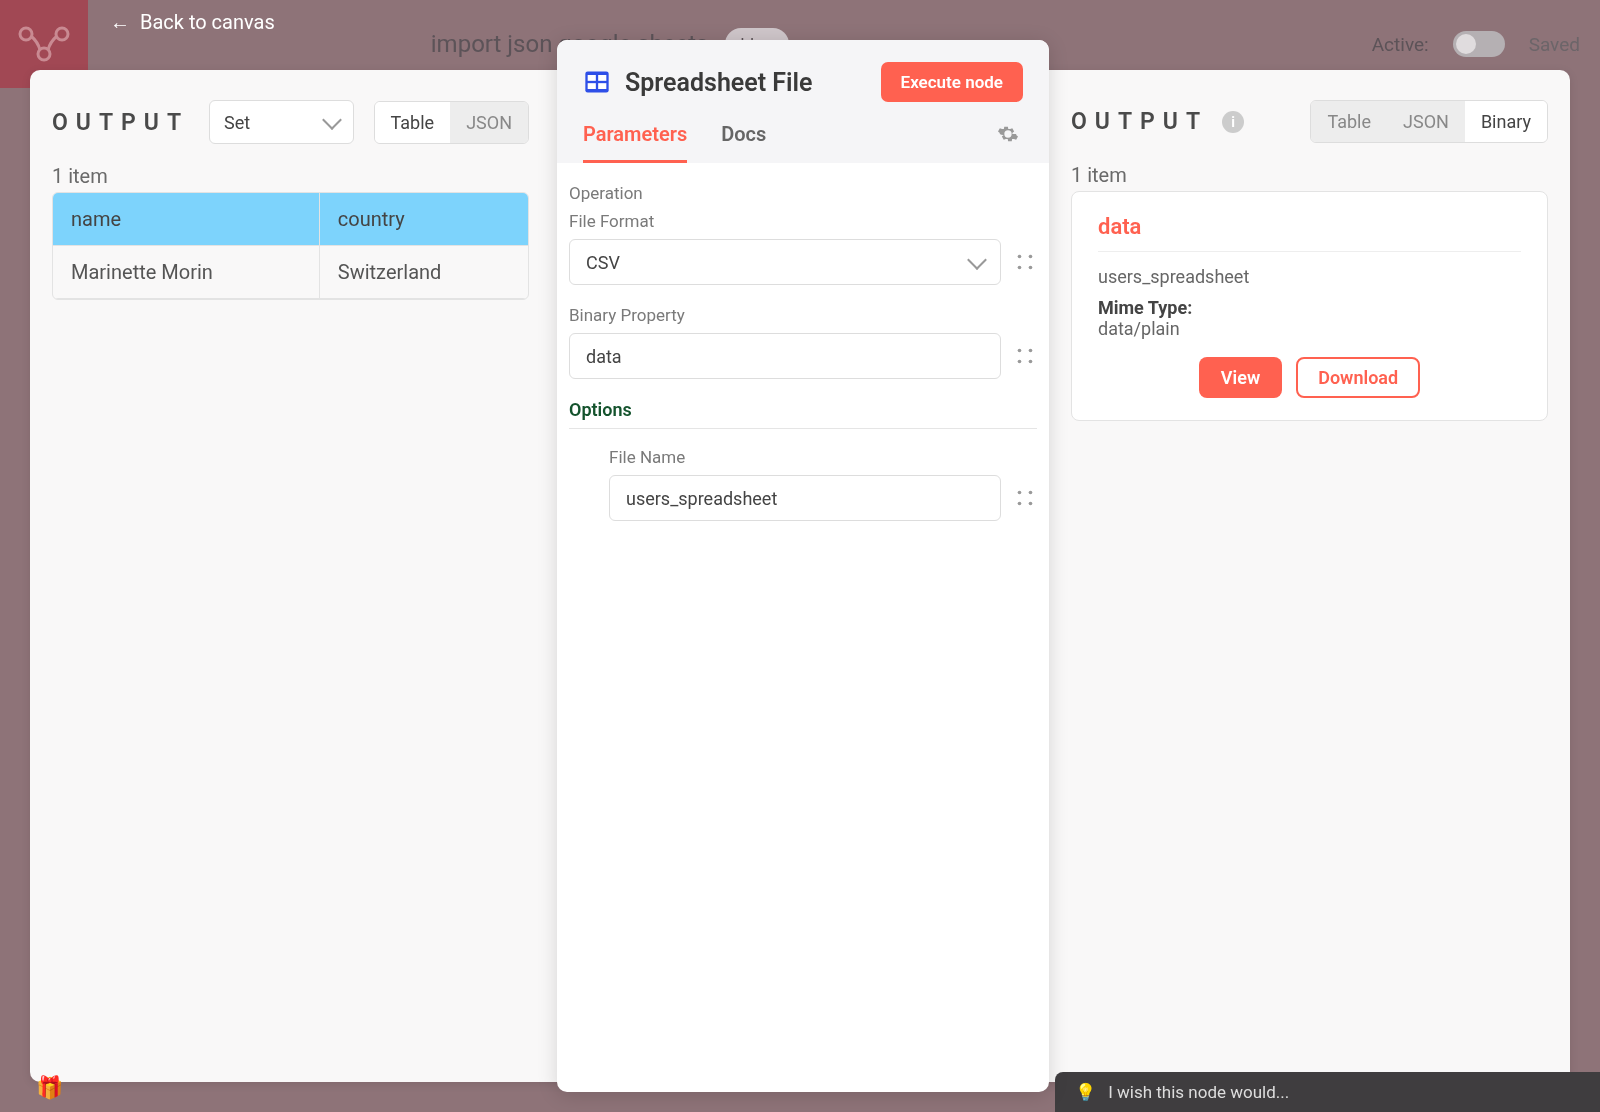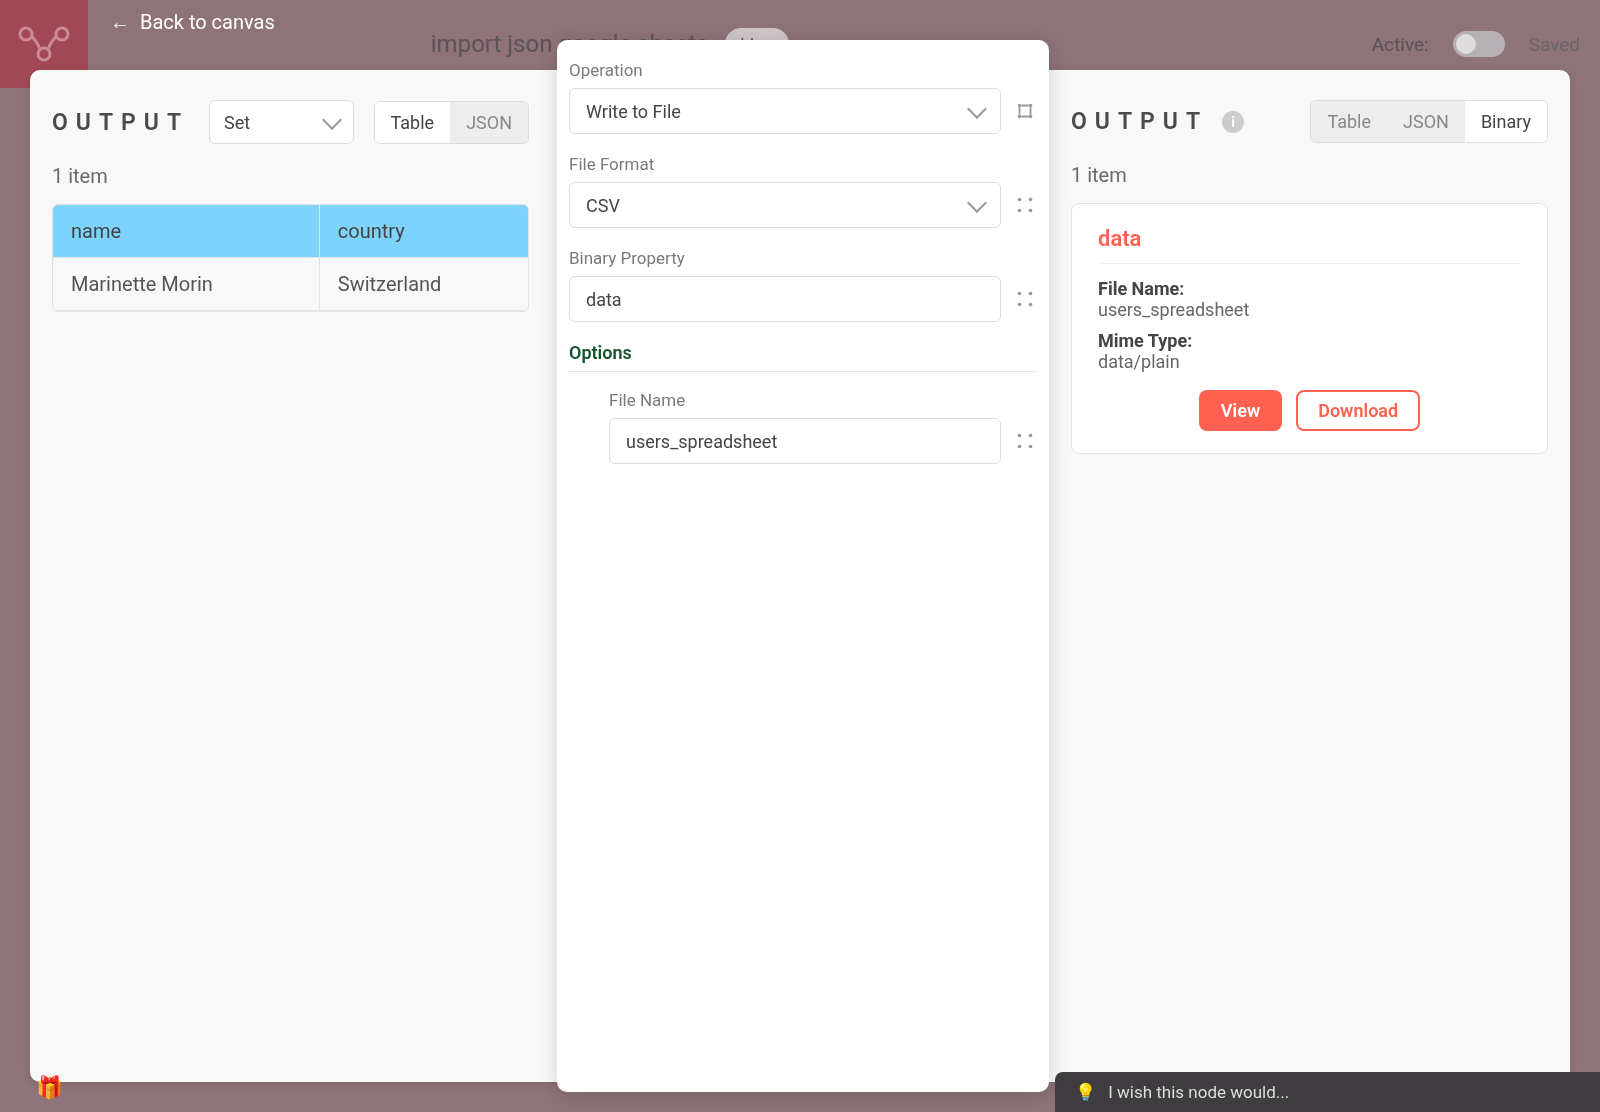--- a/index.html
+++ b/index.html
@@ -19,21 +19,21 @@
 
 .main { position:absolute; top:70px; left:30px; right:30px; bottom:30px; background:#f9f8f8; border-radius:10px; display:flex; box-shadow:0 2px 10px rgba(0,0,0,0.1); }
 
 .input-col { flex:1; padding:30px 12px 30px 22px; }
 .io-head { display:flex; align-items:center; gap:20px; margin-bottom:20px; }
 .io-title { letter-spacing:8px; font-size:23px; font-weight:600; color:#4a4a4a; }
 .input-select { flex:1; height:44px; border:1px solid #ddd; border-radius:6px; background:#fff; padding:0 14px; font-size:18px; color:#444; display:flex; align-items:center; justify-content:space-between; cursor:pointer; }
 .view-toggle { display:flex; border:1px solid #ddd; border-radius:6px; overflow:hidden; }
 .view-btn { padding:10px 16px; font-size:18px; background:#fff; color:#444; border:none; cursor:pointer; }
 .view-btn.inactive { background:#ededed; color:#888; }
-.items-count { color:#6a6a6a; font-size:20px; margin-bottom:16px; }
+.items-count { color:#6a6a6a; font-size:20px; margin-bottom:4px; }
 
 .table { width:100%; border:1px solid #e3e3e3; border-radius:6px; overflow:hidden; border-collapse:separate; border-spacing:0; }
 .table th, .table td { padding:14px 18px; text-align:left; font-size:20px; border-bottom:1px solid #e3e3e3; }
 .table th { background:#7dd3fc; font-weight:400; color:#444; }
 .table th:first-child, .table td:first-child { border-right:1px solid #e3e3e3; }
 .table td { color:#555; }
 
 .center-panel { width:492px; background:#fff; border-radius:10px; box-shadow:0 3px 20px rgba(0,0,0,0.15); position:absolute; left:527px; top:-30px; bottom:-10px; z-index:5; display:flex; flex-direction:column; }
 .cp-head { padding:22px 26px 0 26px; background:#f5f5f7; border-radius:10px 10px 0 0; }
 .cp-title-row { display:flex; align-items:center; gap:14px; margin-bottom:20px; }
@@ -138,49 +138,55 @@
       <span class="info-icon">i</span>
       <div class="out-toggle">
         <button class="view-btn inactive">Table</button>
         <button class="view-btn inactive">JSON</button>
         <button class="view-btn">Binary</button>
       </div>
     </div>
     <div class="items-count">1 item</div>
     <div class="data-card">
       <div class="data-title">data</div>
-      <div class="meta-lbl">File Name:</div>
       <div class="meta-val">users_spreadsheet</div>
       <div class="meta-lbl">Mime Type:</div>
       <div class="meta-val">data/plain</div>
       <div class="card-actions">
         <button class="btn-view">View</button>
         <button class="btn-download">Download</button>
       </div>
     </div>
   </div>
 
   <div class="center-panel">
+    <div class="cp-head">
+      <div class="cp-title-row">
+        <svg class="node-icon" viewBox="0 0 24 24">
+            <rect x="2" y="3" width="20" height="18" rx="2" fill="#2e4fe8"></rect>
+            <rect x="4" y="6" width="7" height="5" fill="#fff"></rect>
+            <rect x="13" y="6" width="7" height="5" fill="#fff"></rect>
+            <rect x="4" y="13" width="7" height="5" fill="#fff"></rect>
+            <rect x="13" y="13" width="7" height="5" fill="#fff"></rect>
+          </svg>
+        <span class="node-title">Spreadsheet File</span>
+        <button class="exec-btn">Execute node</button>
+      </div>
+      <div class="tab-row">
+        <div class="tab active">Parameters</div>
+        <div class="tab">Docs</div>
+        <div class="gear-tab">
+          <svg class="gear-svg" viewBox="0 0 24 24">
+              <path d="M12 8a4 4 0 100 8 4 4 0 000-8zm9 4a7 7 0 01-.1 1.2l2 1.6-2 3.4-2.4-.8a7 7 0 01-2 .1l-.4 2.5h-4l-.4-2.5a7 7 0 01-2-.1l-2.4.8-2-3.4 2-1.6A7 7 0 013 12a7 7 0 01.1-1.2l-2-1.6 2-3.4 2.4.8a7 7 0 012-.1L7.9 4h4l.4 2.5a7 7 0 012 .1l2.4-.8 2 3.4-2 1.6c.1.4.1.8.1 1.2z"></path>
+            </svg>
+        </div>
+      </div>
+    </div>
     <div class="cp-body">
       <div class="field-lbl">Operation</div>
-      <div class="field-row">
-        <div class="field-input">
-          <span>Write to File</span>
-          <span class="chev"></span>
-        </div>
-        <div class="gear-icon">
-            <svg class="gear-svg" viewBox="0 0 24 24">
-              <circle cx="6" cy="6" r="2"></circle>
-              <circle cx="18" cy="6" r="2"></circle>
-              <circle cx="6" cy="18" r="2"></circle>
-              <circle cx="18" cy="18" r="2"></circle>
-              <path d="M6 8v8M18 8v8M8 6h8M8 18h8" stroke="#999" stroke-width="2" fill="none"></path>
-            </svg>
-          </div>
-      </div>
 
       <div class="field-lbl">File Format</div>
       <div class="field-row">
         <div class="field-input">
           <span>CSV</span>
           <span class="chev"></span>
         </div>
         <div class="gear-icon">
             <svg class="gear-svg" viewBox="0 0 24 24">
               <circle cx="6" cy="6" r="2"></circle>

